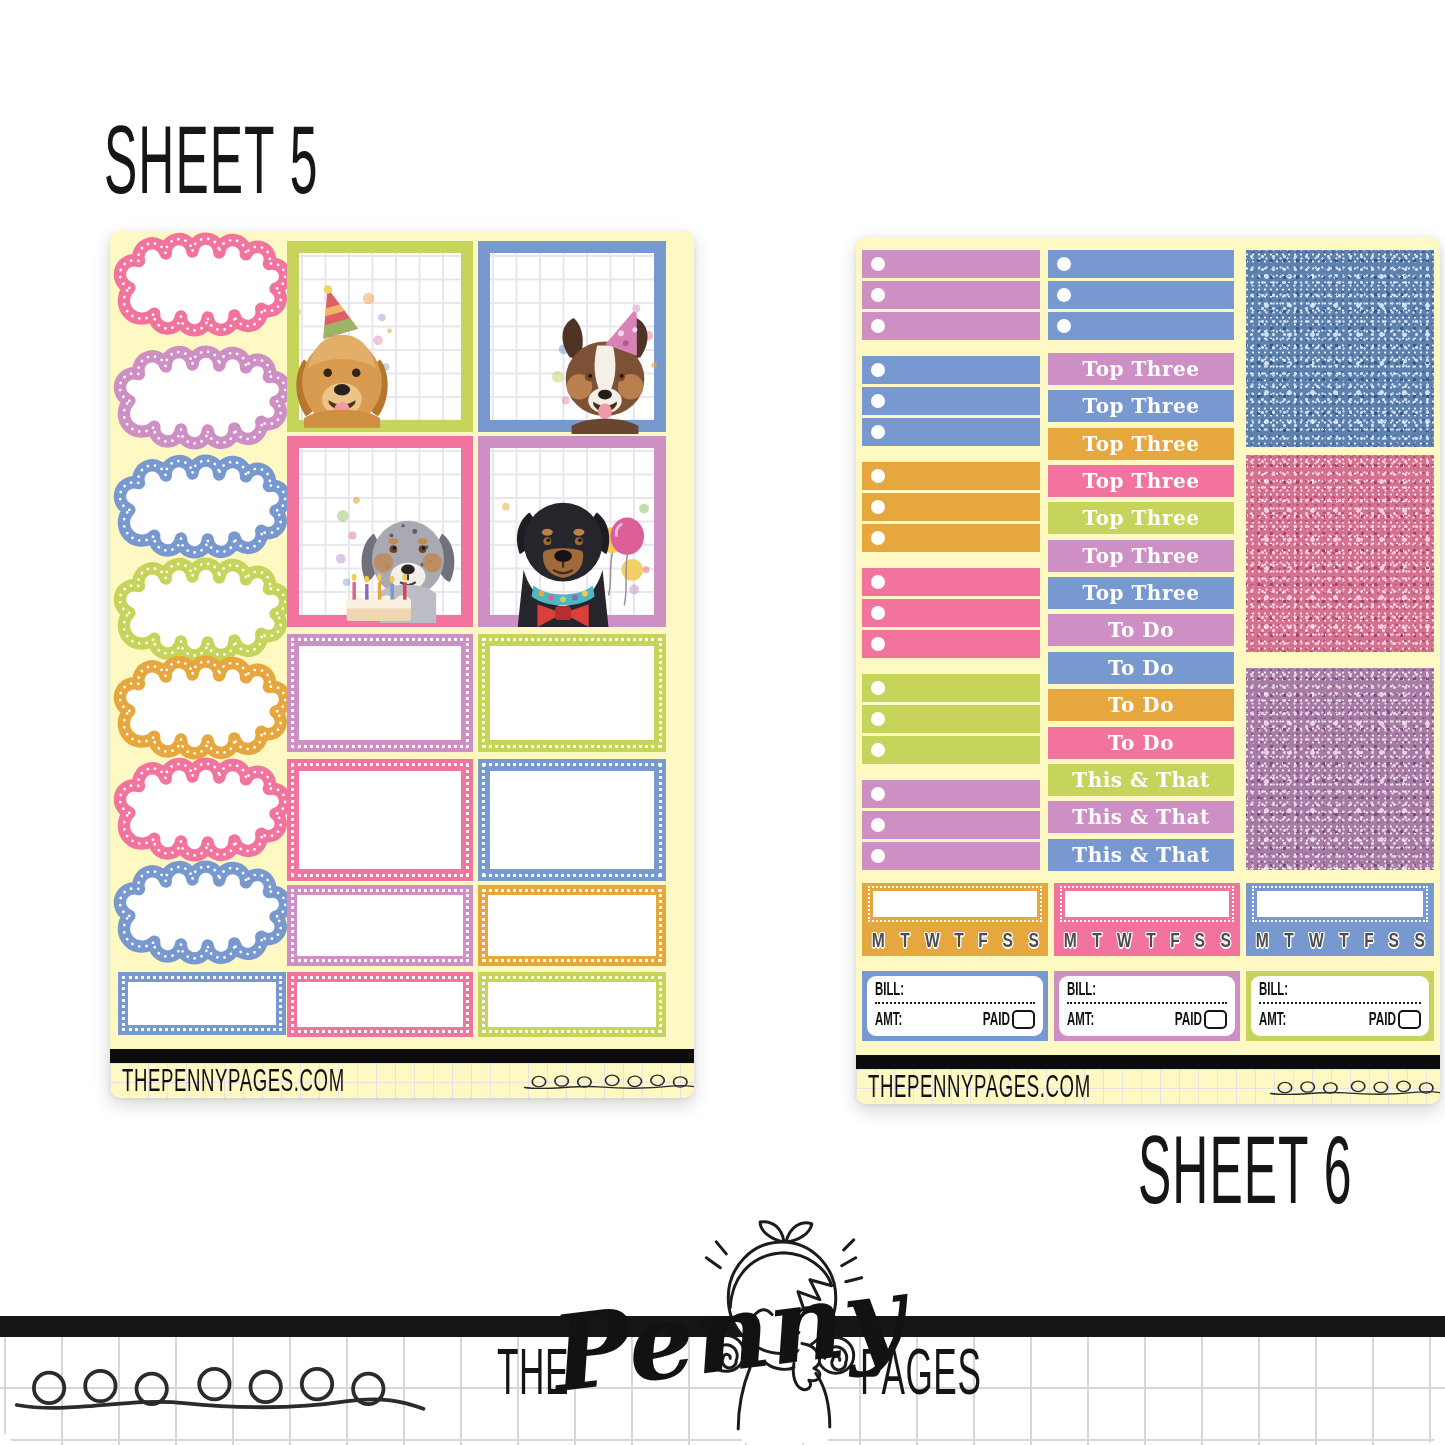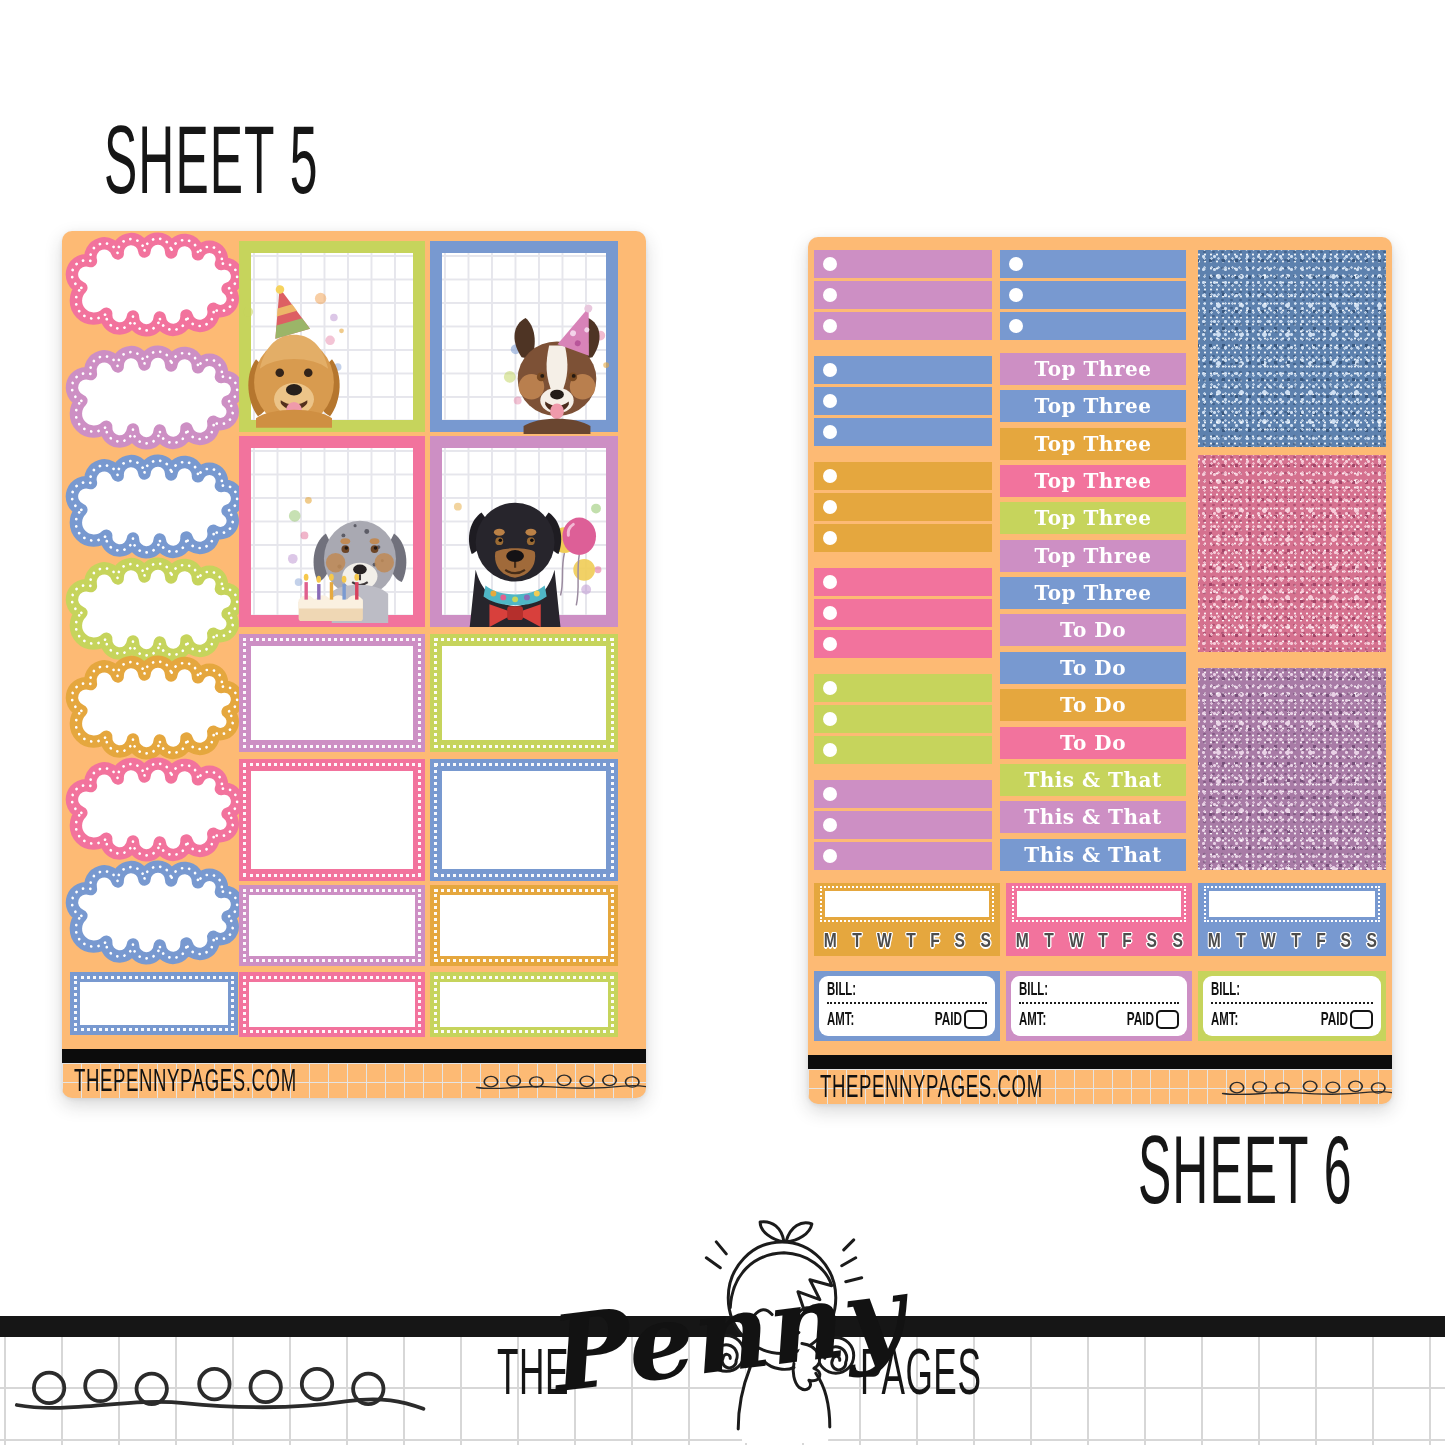--- a/index.html
+++ b/index.html
@@ -1,27 +1,27 @@
 <!DOCTYPE html>
 <html><head>
 <meta charset="utf-8">
 <style>
   html,body{margin:0;padding:0;background:#fff;}
   .page{position:relative;width:1445px;height:1445px;background:#ffffff;overflow:hidden;
-        font-family:"Liberation Sans",sans-serif;color:#141414;}
+        font-family:"Liberation Sans",sans-serif;color:#141414;border-radius:26px;}
   .cond{display:inline-block;transform:scaleX(0.60);transform-origin:0 50%;white-space:nowrap;}
   .cond-r{display:inline-block;transform:scaleX(0.62);transform-origin:100% 50%;white-space:nowrap;}
 
   
   .sheet-title{position:absolute;font-size:96px;font-weight:500;letter-spacing:2px;line-height:.92;
                color:#161616;transform:scaleX(0.52);transform-origin:left top;white-space:nowrap;}
 
   
-  .sheet{position:absolute;width:584px;height:867px;background:#fdba74;border-radius:10px;overflow:hidden;
-         box-shadow:0 7px 18px rgba(40,40,40,.18),0 1px 4px rgba(0,0,0,.08);}
+  .sheet{position:absolute;width:584px;height:867px;background:#fef9c3;border-radius:10px;overflow:hidden;
+         box-shadow:0 7px 18px rgba(40,40,40,.18),0 1px 4px rgba(0,0,0,.08);margin-left:48px;}
   #sheet5{left:62px;top:231px;}
   #sheet6{left:808px;top:237px;}
 
   .blackbar{position:absolute;left:0;right:0;top:818px;height:14px;background:#0c0c0c;}
   .sheet-footer{position:absolute;left:0;right:0;top:832px;height:35px;display:flex;align-items:center;
     padding:0 12px;box-sizing:border-box;
     background-image:linear-gradient(#e4e4e4 1.5px,transparent 1.5px),
                      linear-gradient(90deg,#e4e4e4 1.5px,transparent 1.5px);
     background-size:19px 19px;}
   .site-url{font-size:31px;font-weight:500;letter-spacing:1px;color:#111;}

